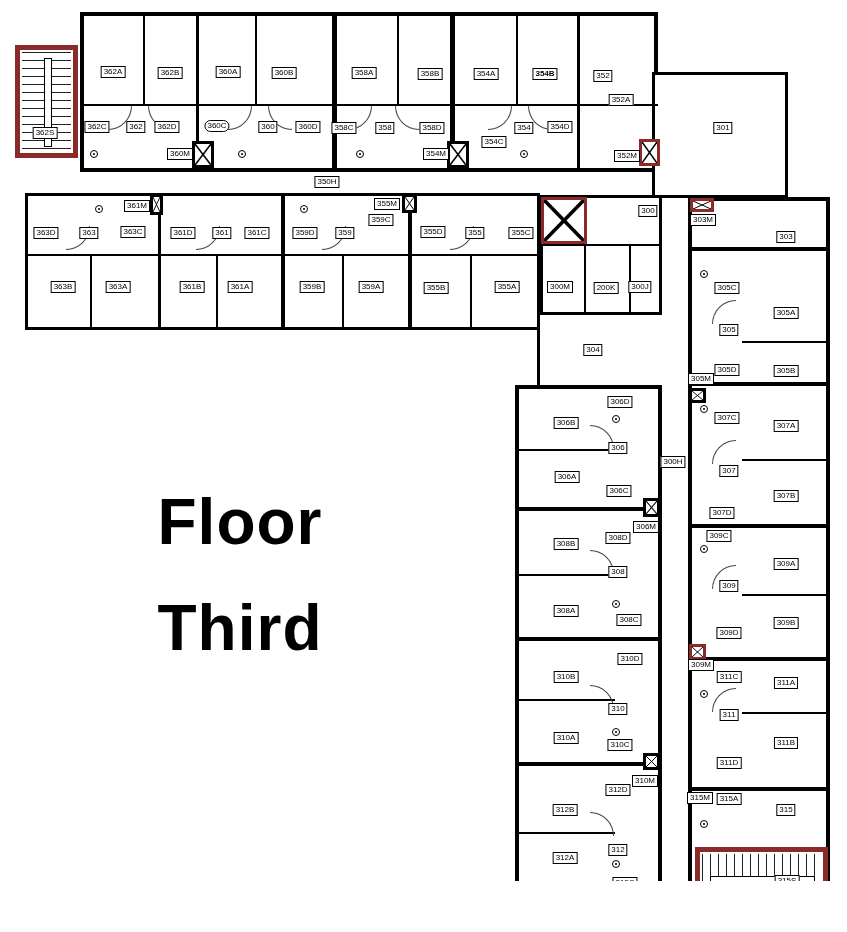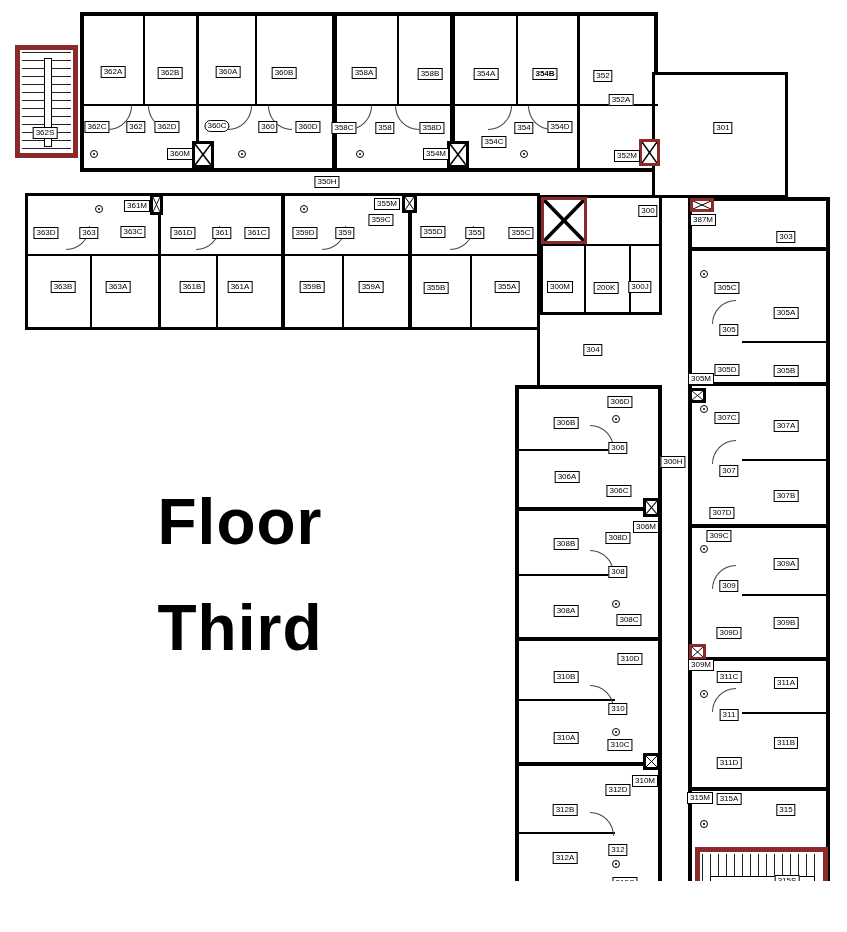--- a/index.html
+++ b/index.html
@@ -245,21 +245,21 @@
       <div class="lbl" style="left: 312px; top: 287px;">359B</div>
       <div class="lbl" style="left: 371px; top: 287px;">359A</div>
       <div class="lbl" style="left: 436px; top: 288px;">355B</div>
       <div class="lbl" style="left: 507px; top: 287px;">355A</div>
       <div class="lbl" style="left: 648px; top: 211px;">300</div>
       <div class="lbl" style="left: 560px; top: 287px;">300M</div>
       <div class="lbl" style="left: 606px; top: 288px;">200K</div>
       <div class="lbl" style="left: 640px; top: 287px;">300J</div>
       <div class="lbl" style="left: 593px; top: 350px;">304</div>
       <div class="lbl" style="left: 723px; top: 128px;">301</div>
-      <div class="lbl" style="left: 703px; top: 220px;">387M</div>
+      <div class="lbl" style="left: 703px; top: 220px;">303M</div>
       <div class="lbl" style="left: 786px; top: 237px;">303</div>
       <div class="lbl" style="left: 727px; top: 288px;">305C</div>
       <div class="lbl" style="left: 786px; top: 313px;">305A</div>
       <div class="lbl" style="left: 729px; top: 330px;">305</div>
       <div class="lbl" style="left: 727px; top: 370px;">305D</div>
       <div class="lbl" style="left: 786px; top: 371px;">305B</div>
       <div class="lbl" style="left: 701px; top: 379px;">305M</div>
       <div class="lbl" style="left: 727px; top: 418px;">307C</div>
       <div class="lbl" style="left: 786px; top: 426px;">307A</div>
       <div class="lbl" style="left: 729px; top: 471px;">307</div>

